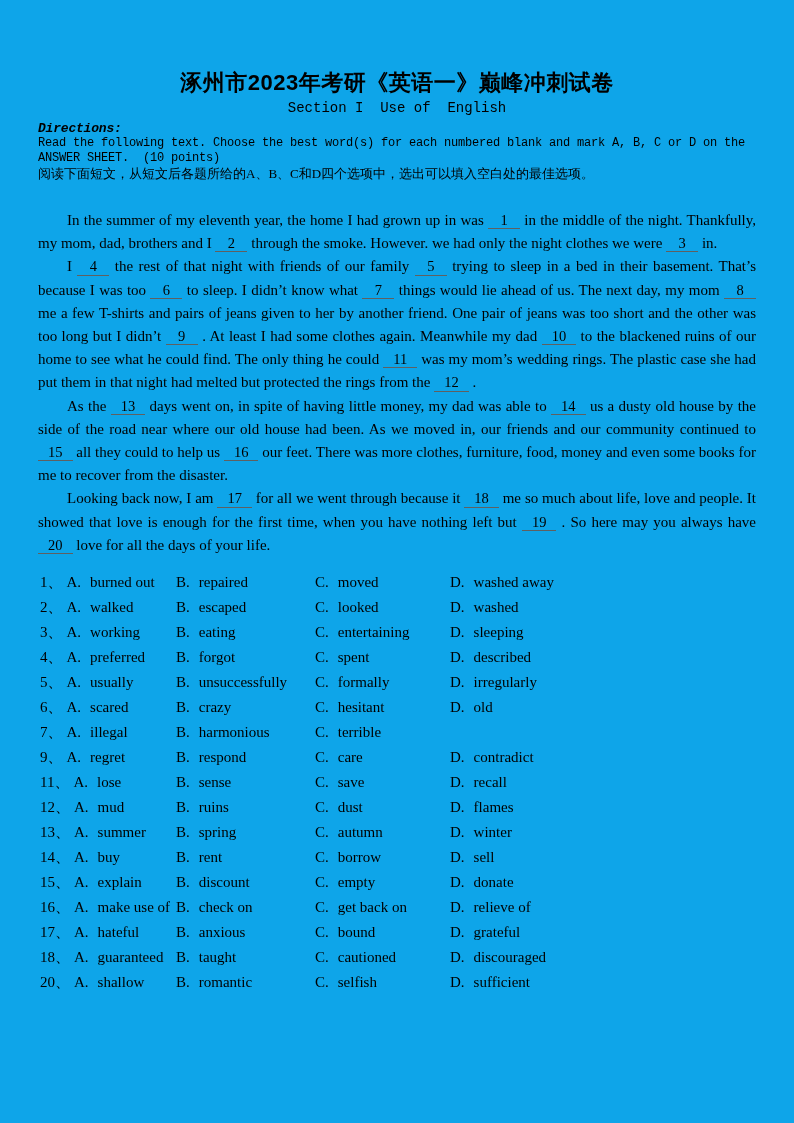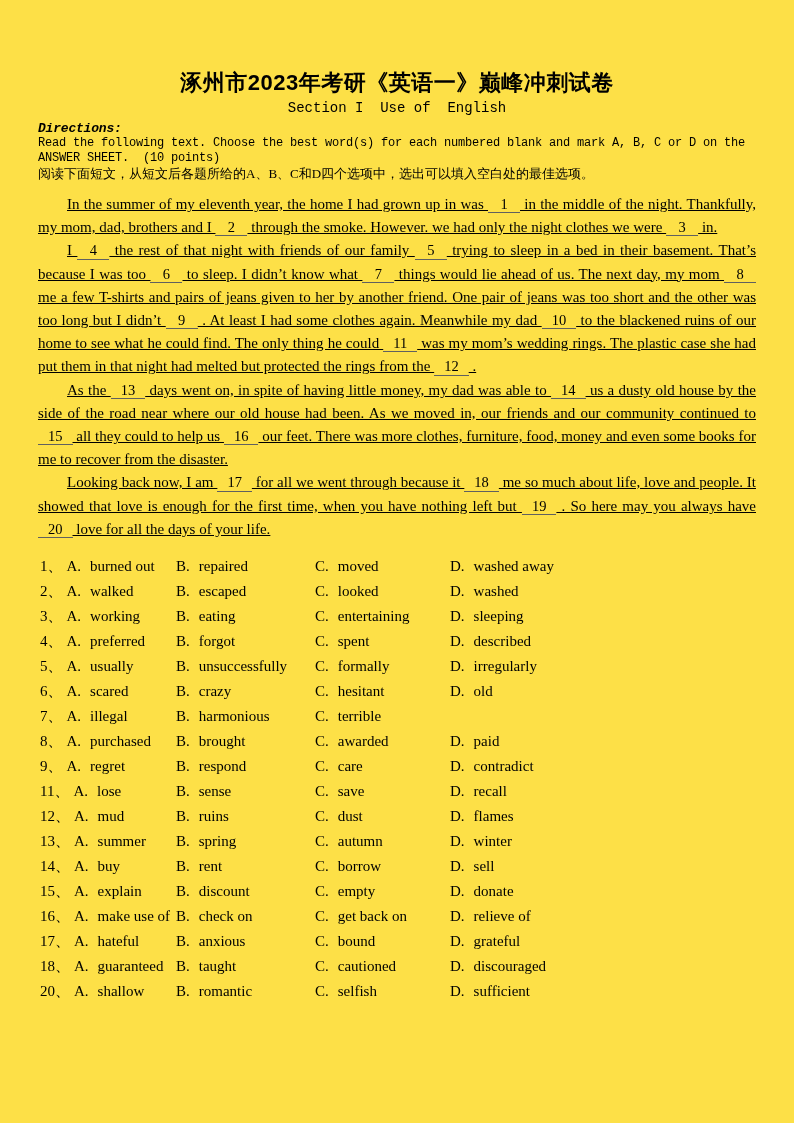--- a/index.html
+++ b/index.html
@@ -5,21 +5,21 @@
   html, body {
     margin: 0;
     padding: 0;
     background: #ffffff;
   }
   .page {
     width: 794px;
     height: 1123px;
     box-sizing: border-box;
     padding: 71px 38px 0 38px;
-    background: #fde047;
+    background: #0ea5e9;
     color: #000000;
     font-family: "Liberation Serif", serif;
     overflow: hidden;
   }
   .title {
     text-align: center;
     font-family: "Liberation Sans", sans-serif;
     font-weight: bold;
     font-size: 22px;
     line-height: 24px;
@@ -47,25 +47,24 @@
   }
   .dir-line {
     white-space: pre-wrap;
   }
   .dir-cn {
     font-family: "Liberation Serif", serif;
     font-size: 13px;
     letter-spacing: 0;
   }
   .passage {
-    margin-top: 12px;
+    margin-top: 28px;
     font-size: 15px;
     line-height: 23.2px;
     text-align: justify;
-    text-decoration: underline;
   }
   .para {
     margin: 0;
     text-indent: 29px;
   }
   .blank {
     display: inline-block;
     min-width: 12px;
     padding: 0 10px;
     text-align: center;
@@ -154,26 +153,20 @@
         <div class="qcell"><span class="okey">B.</span><span class="otext">crazy</span></div>
         <div class="qcell"><span class="okey">C.</span><span class="otext">hesitant</span></div>
         <div class="qcell"><span class="okey">D.</span><span class="otext">old</span></div>
       </div>
       <div class="qrow">
         <div class="qcell"><span class="qnum">7、</span><span class="okey">A.</span><span class="otext">illegal</span></div>
         <div class="qcell"><span class="okey">B.</span><span class="otext">harmonious</span></div>
         <div class="qcell"><span class="okey">C.</span><span class="otext">terrible</span></div>
       </div>
       <div class="qrow">
-        <div class="qcell"><span class="qnum">8、</span><span class="okey">A.</span><span class="otext">purchased</span></div>
-        <div class="qcell"><span class="okey">B.</span><span class="otext">brought</span></div>
-        <div class="qcell"><span class="okey">C.</span><span class="otext">awarded</span></div>
-        <div class="qcell"><span class="okey">D.</span><span class="otext">paid</span></div>
-      </div>
-      <div class="qrow">
         <div class="qcell"><span class="qnum">9、</span><span class="okey">A.</span><span class="otext">regret</span></div>
         <div class="qcell"><span class="okey">B.</span><span class="otext">respond</span></div>
         <div class="qcell"><span class="okey">C.</span><span class="otext">care</span></div>
         <div class="qcell"><span class="okey">D.</span><span class="otext">contradict</span></div>
       </div>
       <div class="qrow">
         <div class="qcell"><span class="qnum">11、</span><span class="okey">A.</span><span class="otext">lose</span></div>
         <div class="qcell"><span class="okey">B.</span><span class="otext">sense</span></div>
         <div class="qcell"><span class="okey">C.</span><span class="otext">save</span></div>
         <div class="qcell"><span class="okey">D.</span><span class="otext">recall</span></div>

